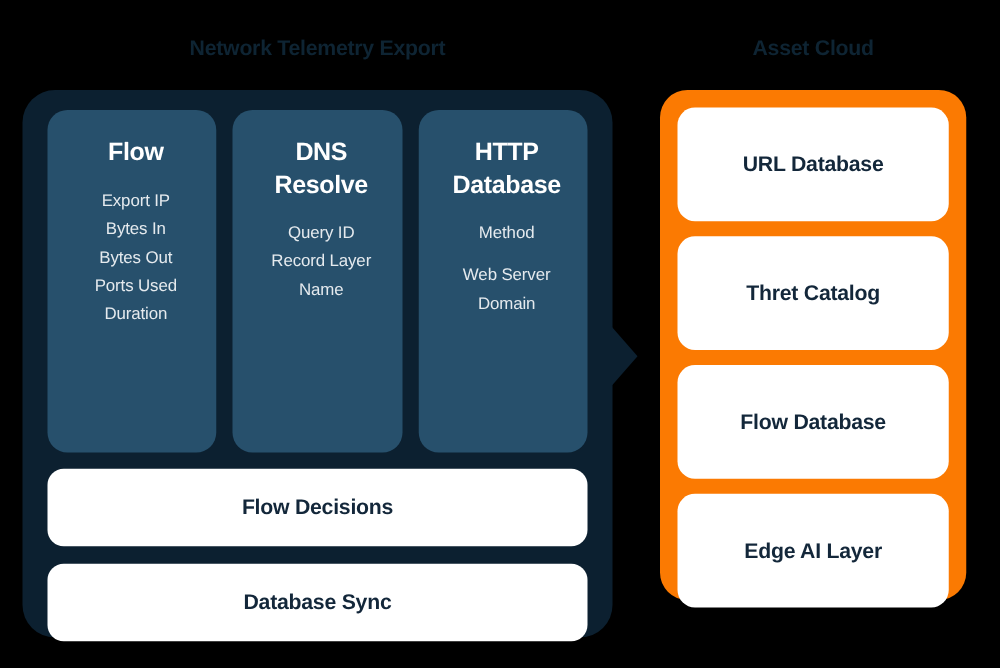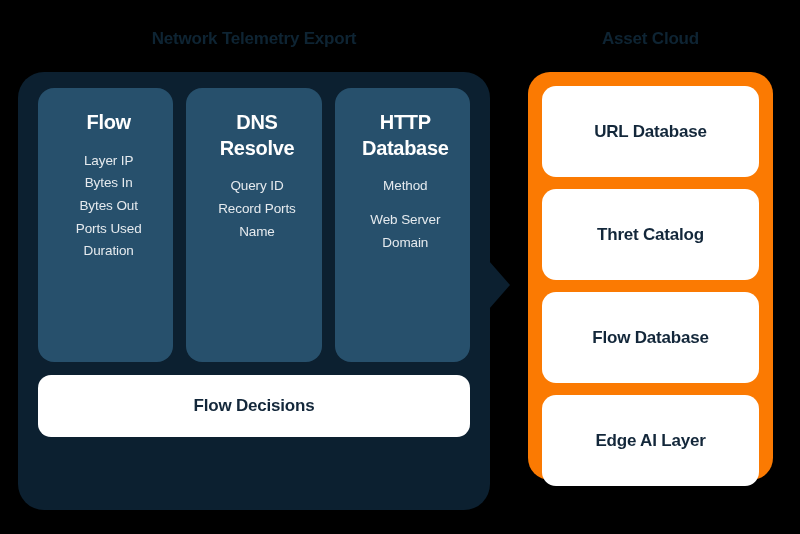--- a/index.html
+++ b/index.html
@@ -153,36 +153,36 @@
 
   <div id="telemetry-panel">
 
     <div class="columns">
 
       <div class="column-card">
         <div class="column-title">
           <div>Flow</div>
         </div>
         <div class="column-fields">
-          <div>Layer IP</div>
+          <div>Export IP</div>
           <div>Bytes In</div>
           <div>Bytes Out</div>
           <div>Ports Used</div>
           <div>Duration</div>
         </div>
       </div>
 
       <div class="column-card">
         <div class="column-title">
           <div>DNS</div>
           <div>Resolve</div>
         </div>
         <div class="column-fields">
           <div>Query ID</div>
-          <div>Record Ports</div>
+          <div>Record Layer</div>
           <div>Name</div>
         </div>
       </div>
 
       <div class="column-card">
         <div class="column-title">
           <div>HTTP</div>
           <div>Database</div>
         </div>
         <div class="column-fields">
@@ -190,20 +190,21 @@
           <div class="field-gap"></div>
           <div>Web Server</div>
           <div>Domain</div>
         </div>
       </div>
 
     </div>
 
     <div class="wide-bars">
       <div class="wide-bar">Flow Decisions</div>
+      <div class="wide-bar">Database Sync</div>
     </div>
 
   </div>
 
   <div id="flow-arrow"></div>
 
   <div id="assetcloud-panel">
     <div class="cloud-card">URL Database</div>
     <div class="cloud-card">Thret Catalog</div>
     <div class="cloud-card">Flow Database</div>

